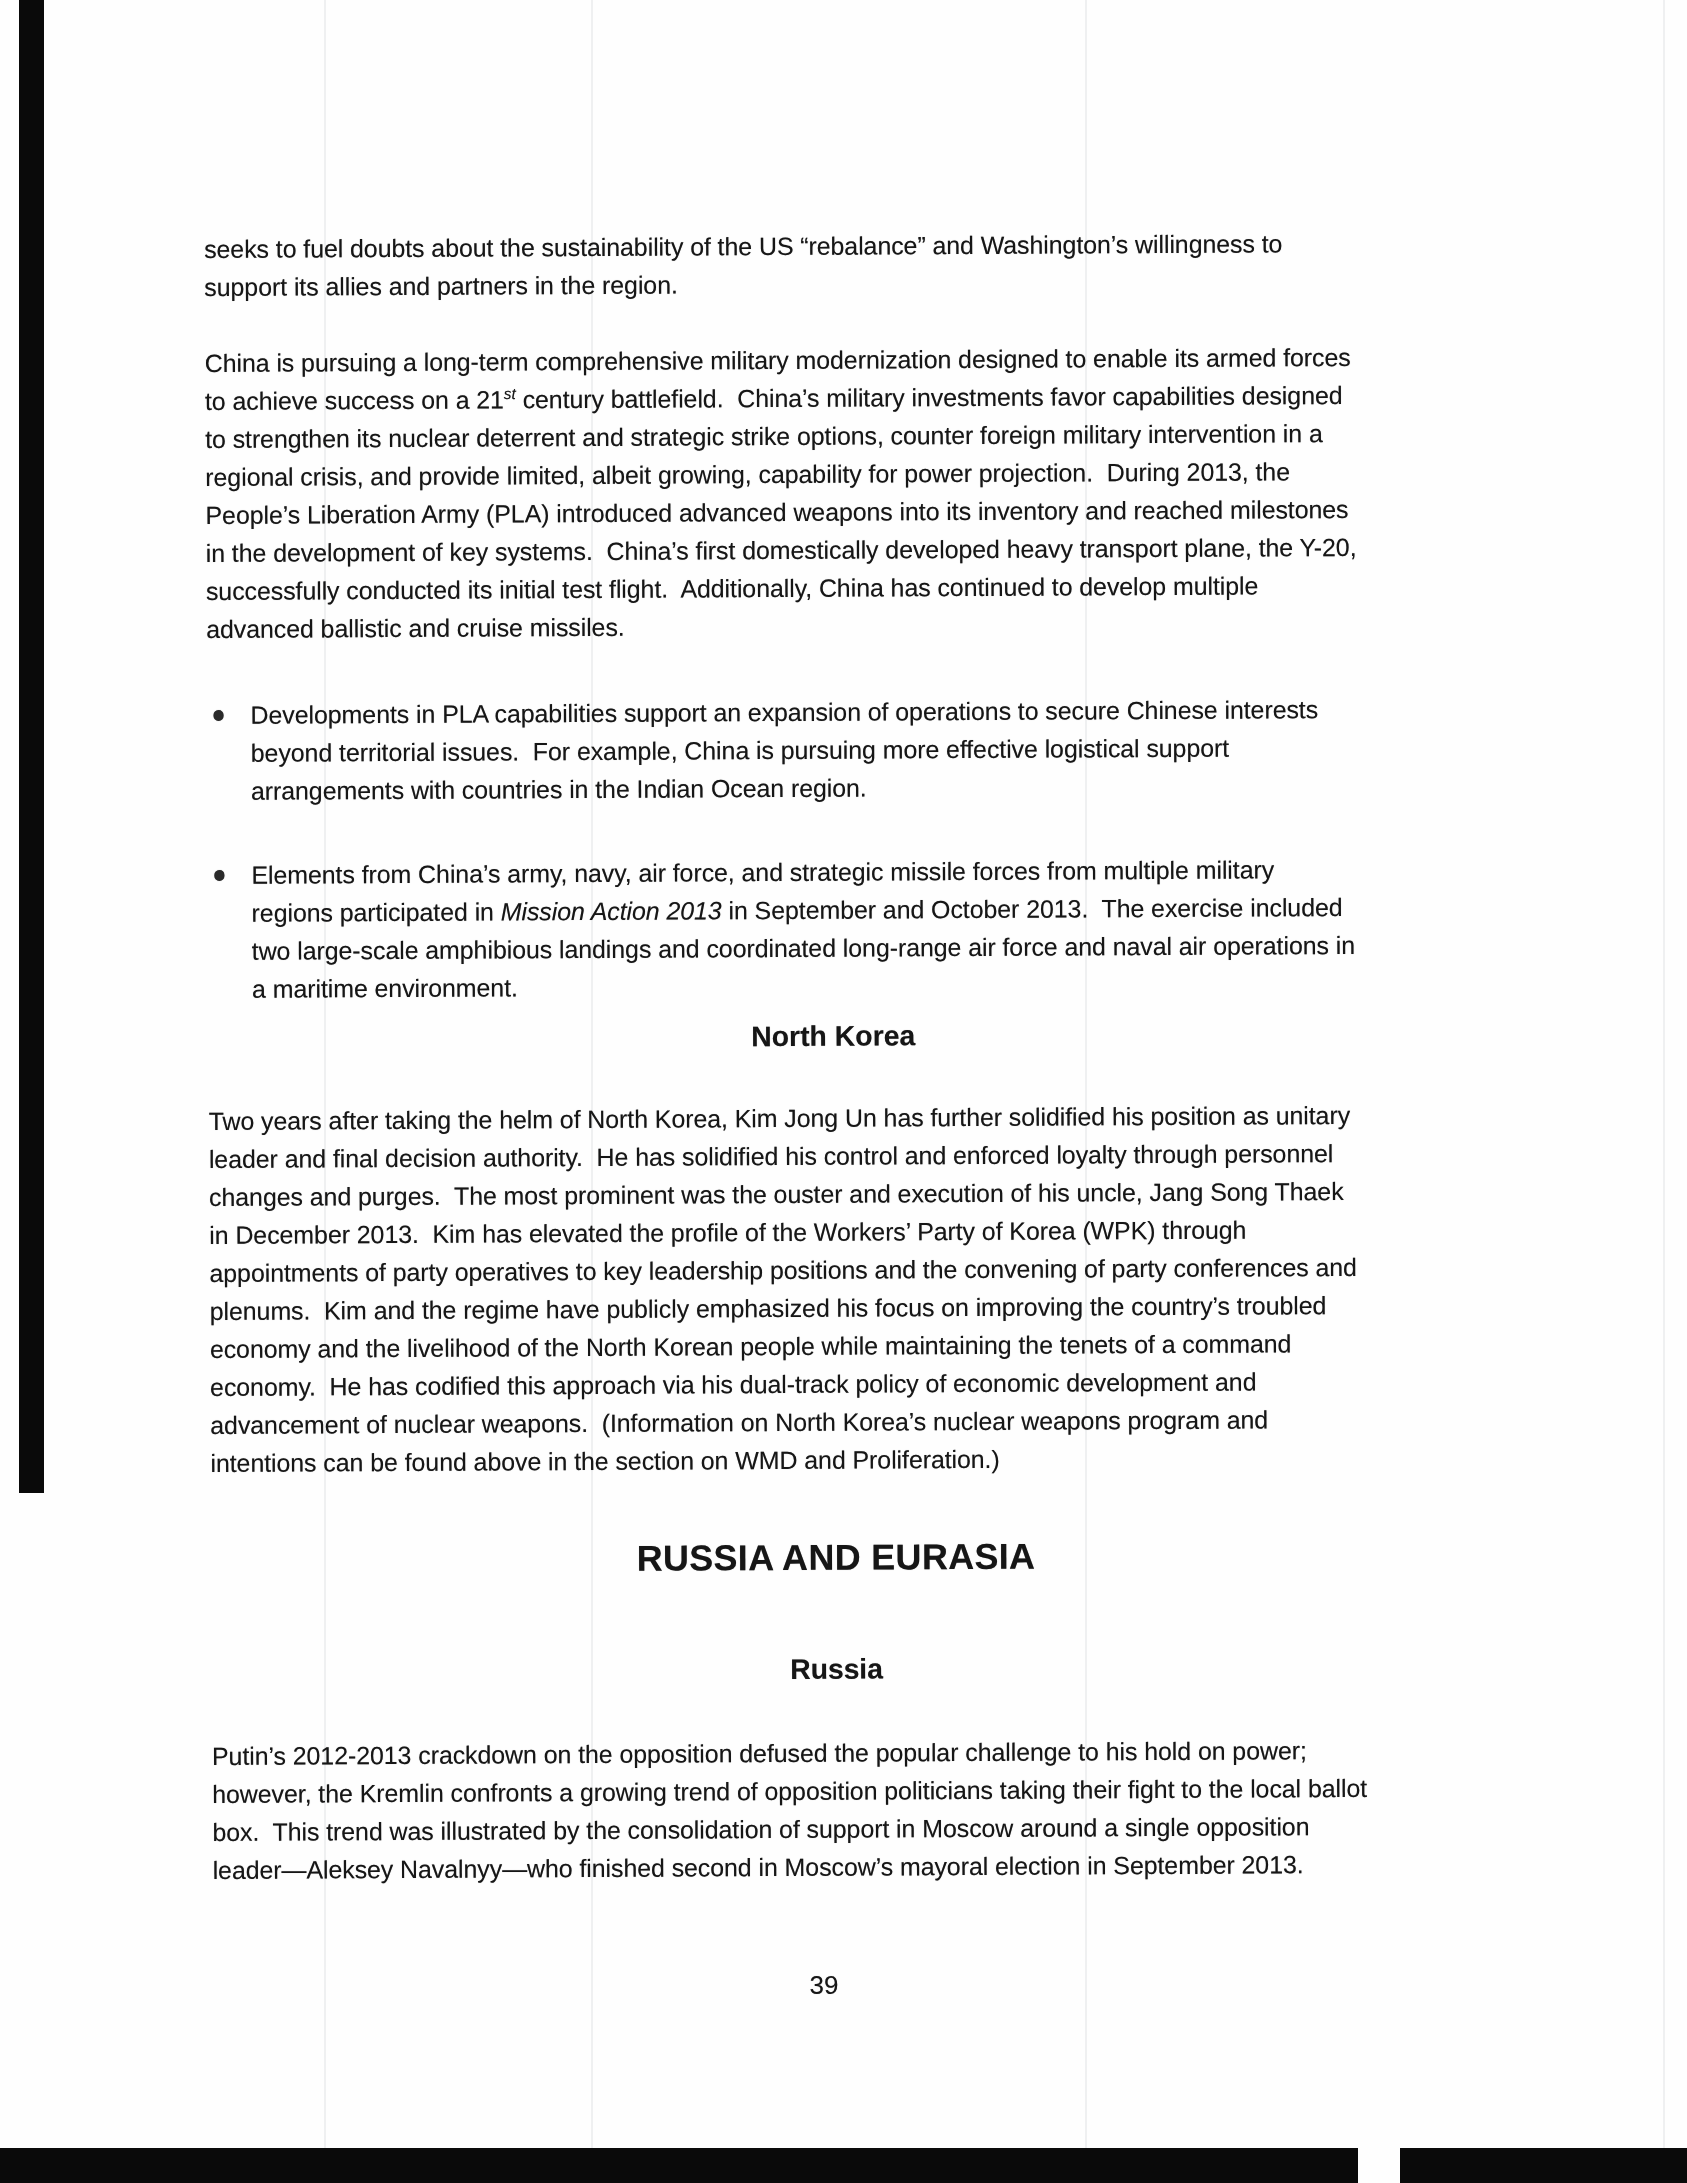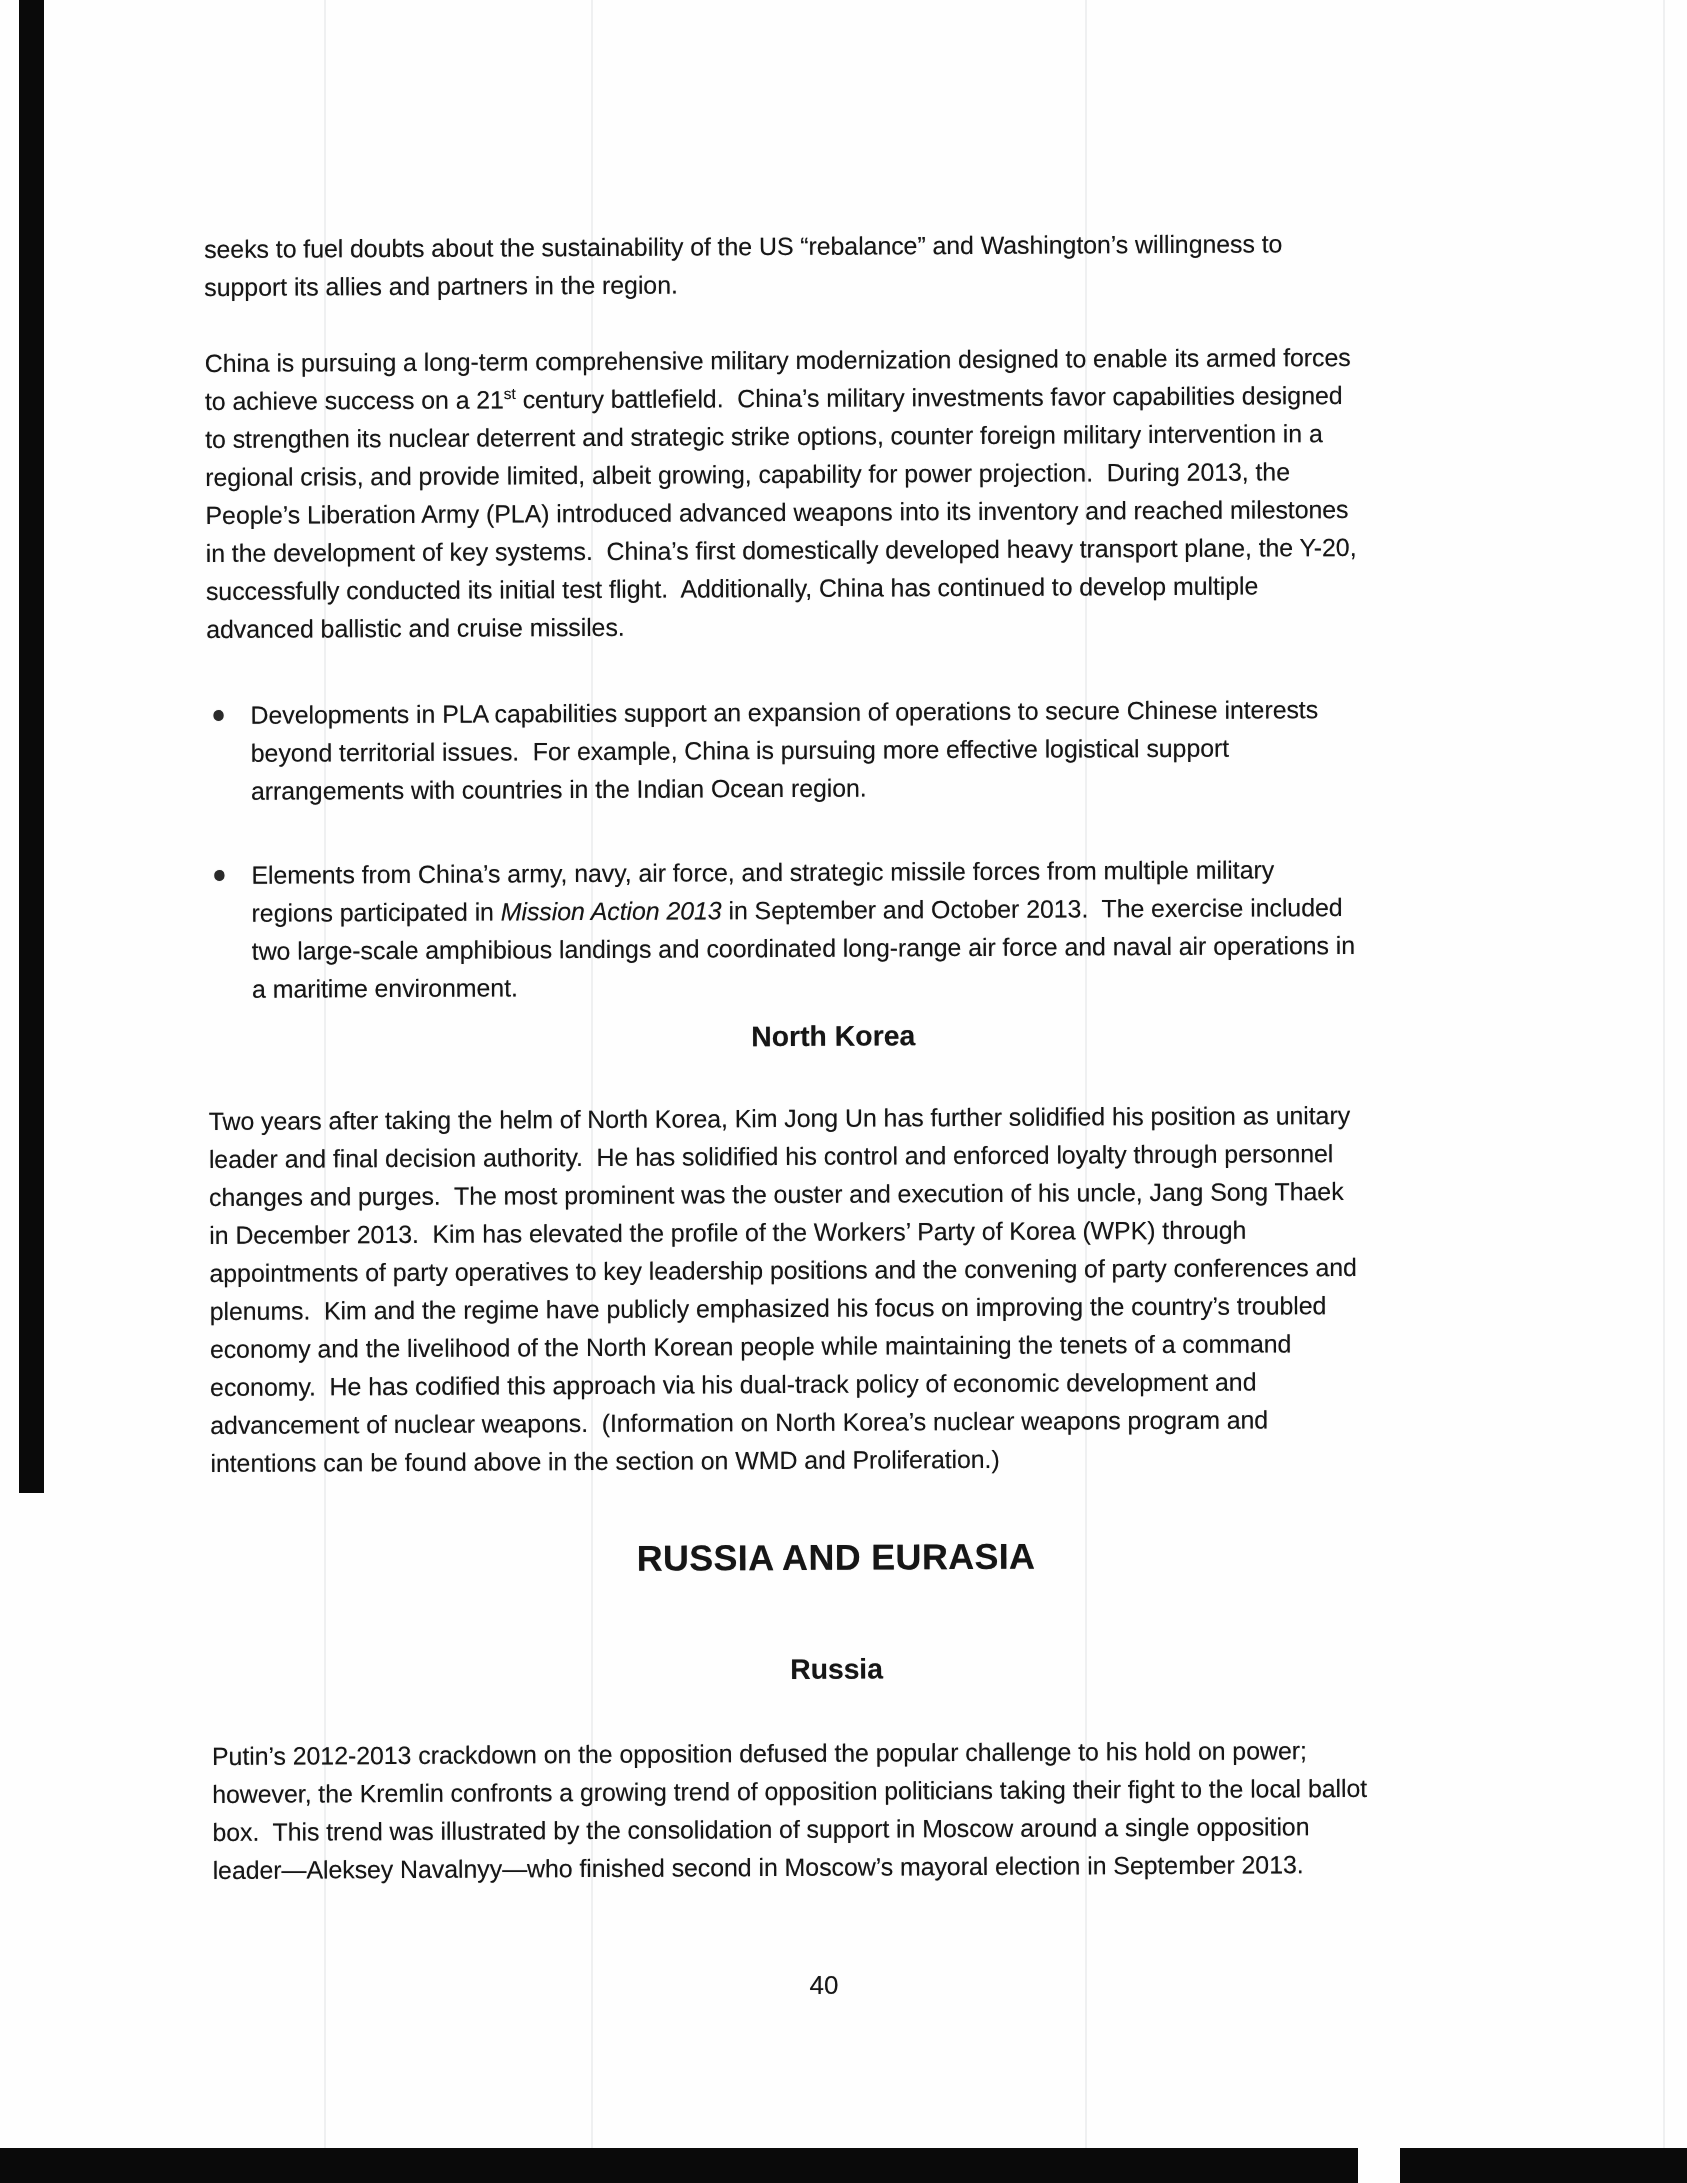--- a/index.html
+++ b/index.html
@@ -56,21 +56,21 @@
   .h-major {
     text-align: center; font-weight: bold;
     font-size: 36px; line-height: 46px; letter-spacing: 0.3px;
     margin: 56px 0 0 0;
   }
   .h-sub {
     text-align: center; font-weight: bold;
     font-size: 28.4px; line-height: 38px;
     margin: 69px 0 46px 0;
   }
-  sup { font-size: 0.62em; line-height: 0; }
+  sup { font-size: 0.62em; line-height: 0; font-style: italic; }
   .page-number {
     position: absolute; left: 758px; top: 1970px; width: 132px;
     text-align: center; font-size: 26px; line-height: 30px;
     text-shadow: 0 0 0.7px rgba(20,20,20,0.4);
   }
 </style>
 </head>
 <body>
 
 <div class="scan-line" style="left:324px"></div>
@@ -108,14 +108,14 @@
   <p class="para para-nk">Two years after taking the helm of North Korea, Kim Jong Un has further solidified his position as unitary<br>leader and final decision authority.  He has solidified his control and enforced loyalty through personnel<br>changes and purges.  The most prominent was the ouster and execution of his uncle, Jang Song Thaek<br>in December 2013.  Kim has elevated the profile of the Workers’ Party of Korea (WPK) through<br>appointments of party operatives to key leadership positions and the convening of party conferences and<br>plenums.  Kim and the regime have publicly emphasized his focus on improving the country’s troubled<br>economy and the livelihood of the North Korean people while maintaining the tenets of a command<br>economy.  He has codified this approach via his dual-track policy of economic development and<br>advancement of nuclear weapons.  (Information on North Korea’s nuclear weapons program and<br>intentions can be found above in the section on WMD and Proliferation.)</p>
 
   <div class="h-major">RUSSIA AND EURASIA</div>
 
   <div class="h-sub">Russia</div>
 
   <p class="para para-russia">Putin’s 2012-2013 crackdown on the opposition defused the popular challenge to his hold on power;<br>however, the Kremlin confronts a growing trend of opposition politicians taking their fight to the local ballot<br>box.  This trend was illustrated by the consolidation of support in Moscow around a single opposition<br>leader—Aleksey Navalnyy—who finished second in Moscow’s mayoral election in September 2013.</p>
 
 </div>
 
-<div class="page-number">40</div>
+<div class="page-number">39</div>
 
 
 </body></html>

